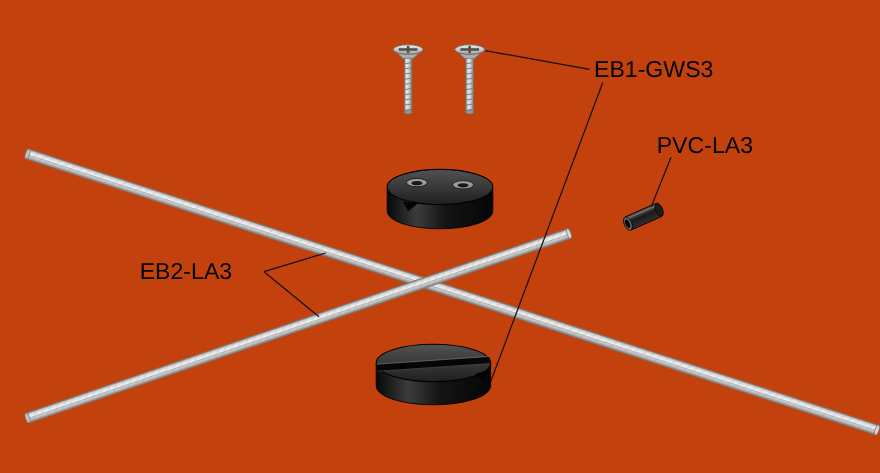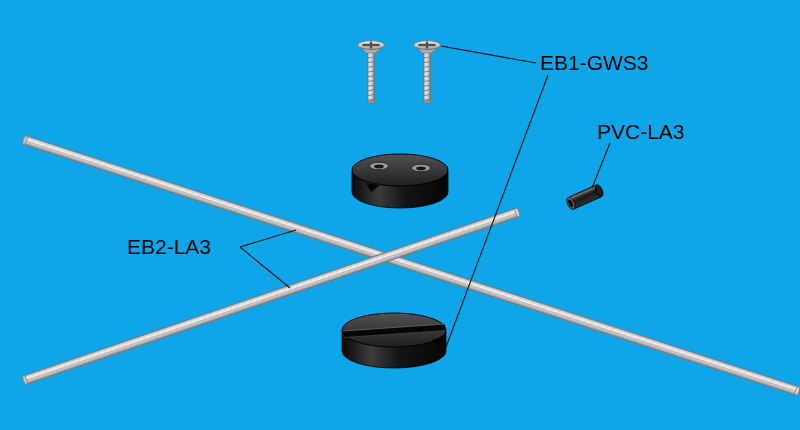--- a/index.html
+++ b/index.html
@@ -1,16 +1,16 @@
 <!DOCTYPE html>
 <html><head>
 <meta charset="utf-8">
 <style>
   html,body{margin:0;padding:0;background:#ffffff;}
-  .stage{position:relative;width:800px;height:430px;background:#0ea5e9;overflow:hidden;
+  .stage{position:relative;width:800px;height:430px;background:#c2410c;overflow:hidden;
          font-family:"Liberation Sans",sans-serif;}
   svg{position:absolute;left:0;top:0;}
   .lbl{font-family:"Liberation Sans",sans-serif;font-size:21px;fill:#000000;}
 </style>
 </head>
 <body>
 
 <div class="stage">
 <svg width="800" height="430" viewBox="0 0 800 430">
   <defs>

